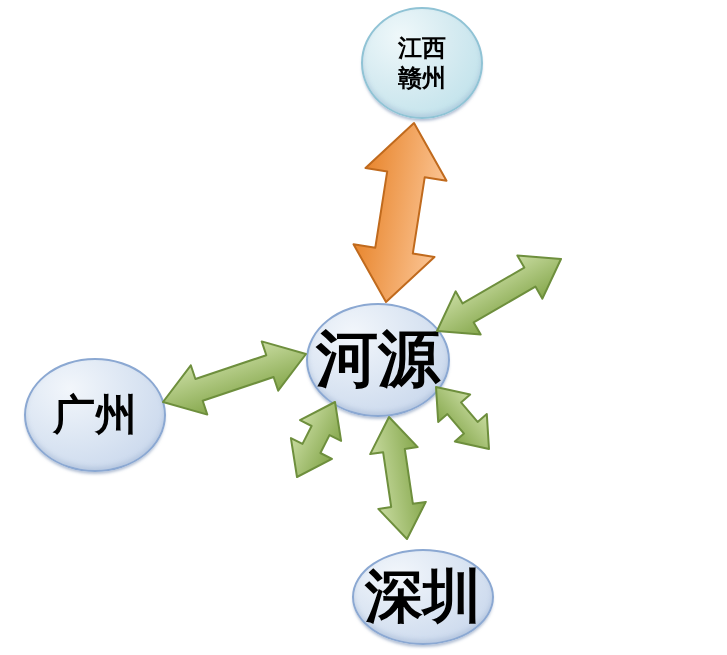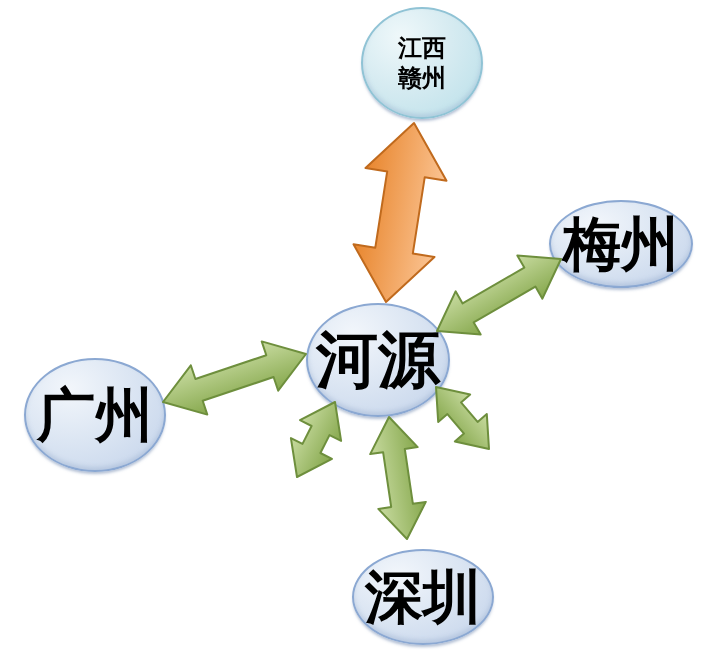--- a/index.html
+++ b/index.html
@@ -1,21 +1,21 @@
 <!DOCTYPE html>
 <html><head>
 <meta charset="utf-8">
 <style>
   html,body{margin:0;padding:0;background:#ffffff;}
   .canvas{
     position:relative;
     width:727px;height:655px;
     background:#ffffff;
     overflow:hidden;
-    font-family:Liberation Sans, sans-serif;
+    font-family:Liberation Serif, serif;
   }
   .nodes-layer{position:absolute;left:0;top:0;width:100%;height:100%;}
   .arrows-layer{position:absolute;left:0;top:0;}
   .node{
     position:absolute;
     border-radius:50%;
     border:2px solid;
     box-sizing:border-box;
     display:flex;
     align-items:center;
@@ -35,24 +35,21 @@
 
 <div class="canvas">
   <div id="nodes" class="nodes-layer">
       <div class="node" style="left: 361px; top: 7px; width: 122px; height: 112px; background: radial-gradient(at 32% 26%, rgb(239, 248, 250) 0%, rgb(214, 235, 241) 45%, rgb(184, 223, 233) 100%); border-color: rgb(144, 195, 213); font-size: 24px;">
         <span>江西
 赣州</span>
       </div>
       <div class="node" style="left: 306px; top: 303px; width: 144px; height: 114px; background: radial-gradient(at 32% 26%, rgb(242, 246, 251) 0%, rgb(220, 230, 243) 45%, rgb(194, 210, 234) 100%); border-color: rgb(139, 168, 210); font-size: 62px;">
         <span>河源</span>
       </div>
-      <div class="node" style="left: 549px; top: 200px; width: 144px; height: 88px; background: radial-gradient(at 32% 26%, rgb(242, 246, 251) 0%, rgb(220, 230, 243) 45%, rgb(194, 210, 234) 100%); border-color: rgb(139, 168, 210); font-size: 58px;">
-        <span>梅州</span>
-      </div>
-      <div class="node" style="left: 24px; top: 358px; width: 142px; height: 114px; background: radial-gradient(at 32% 26%, rgb(242, 246, 251) 0%, rgb(220, 230, 243) 45%, rgb(194, 210, 234) 100%); border-color: rgb(139, 168, 210); font-size: 58px;">
+      <div class="node" style="left: 24px; top: 358px; width: 142px; height: 114px; background: radial-gradient(at 32% 26%, rgb(242, 246, 251) 0%, rgb(220, 230, 243) 45%, rgb(194, 210, 234) 100%); border-color: rgb(139, 168, 210); font-size: 42px;">
         <span>广州</span>
       </div>
       <div class="node" style="left: 352px; top: 549px; width: 142px; height: 96px; background: radial-gradient(at 32% 26%, rgb(242, 246, 251) 0%, rgb(220, 230, 243) 45%, rgb(194, 210, 234) 100%); border-color: rgb(139, 168, 210); font-size: 58px;">
         <span>深圳</span>
       </div>
     </div>
   <svg id="arrows-svg" class="arrows-layer" width="727" height="655" viewBox="0 0 727 655">
       <defs>
         <linearGradient id="grad-ganzhou" gradientUnits="userSpaceOnUse" x1="440.50741415686207" y1="218.83635528710693" x2="359.49258584313793" y2="206.16364471289307">
           <stop offset="0" stop-color="#fbc493"></stop>

